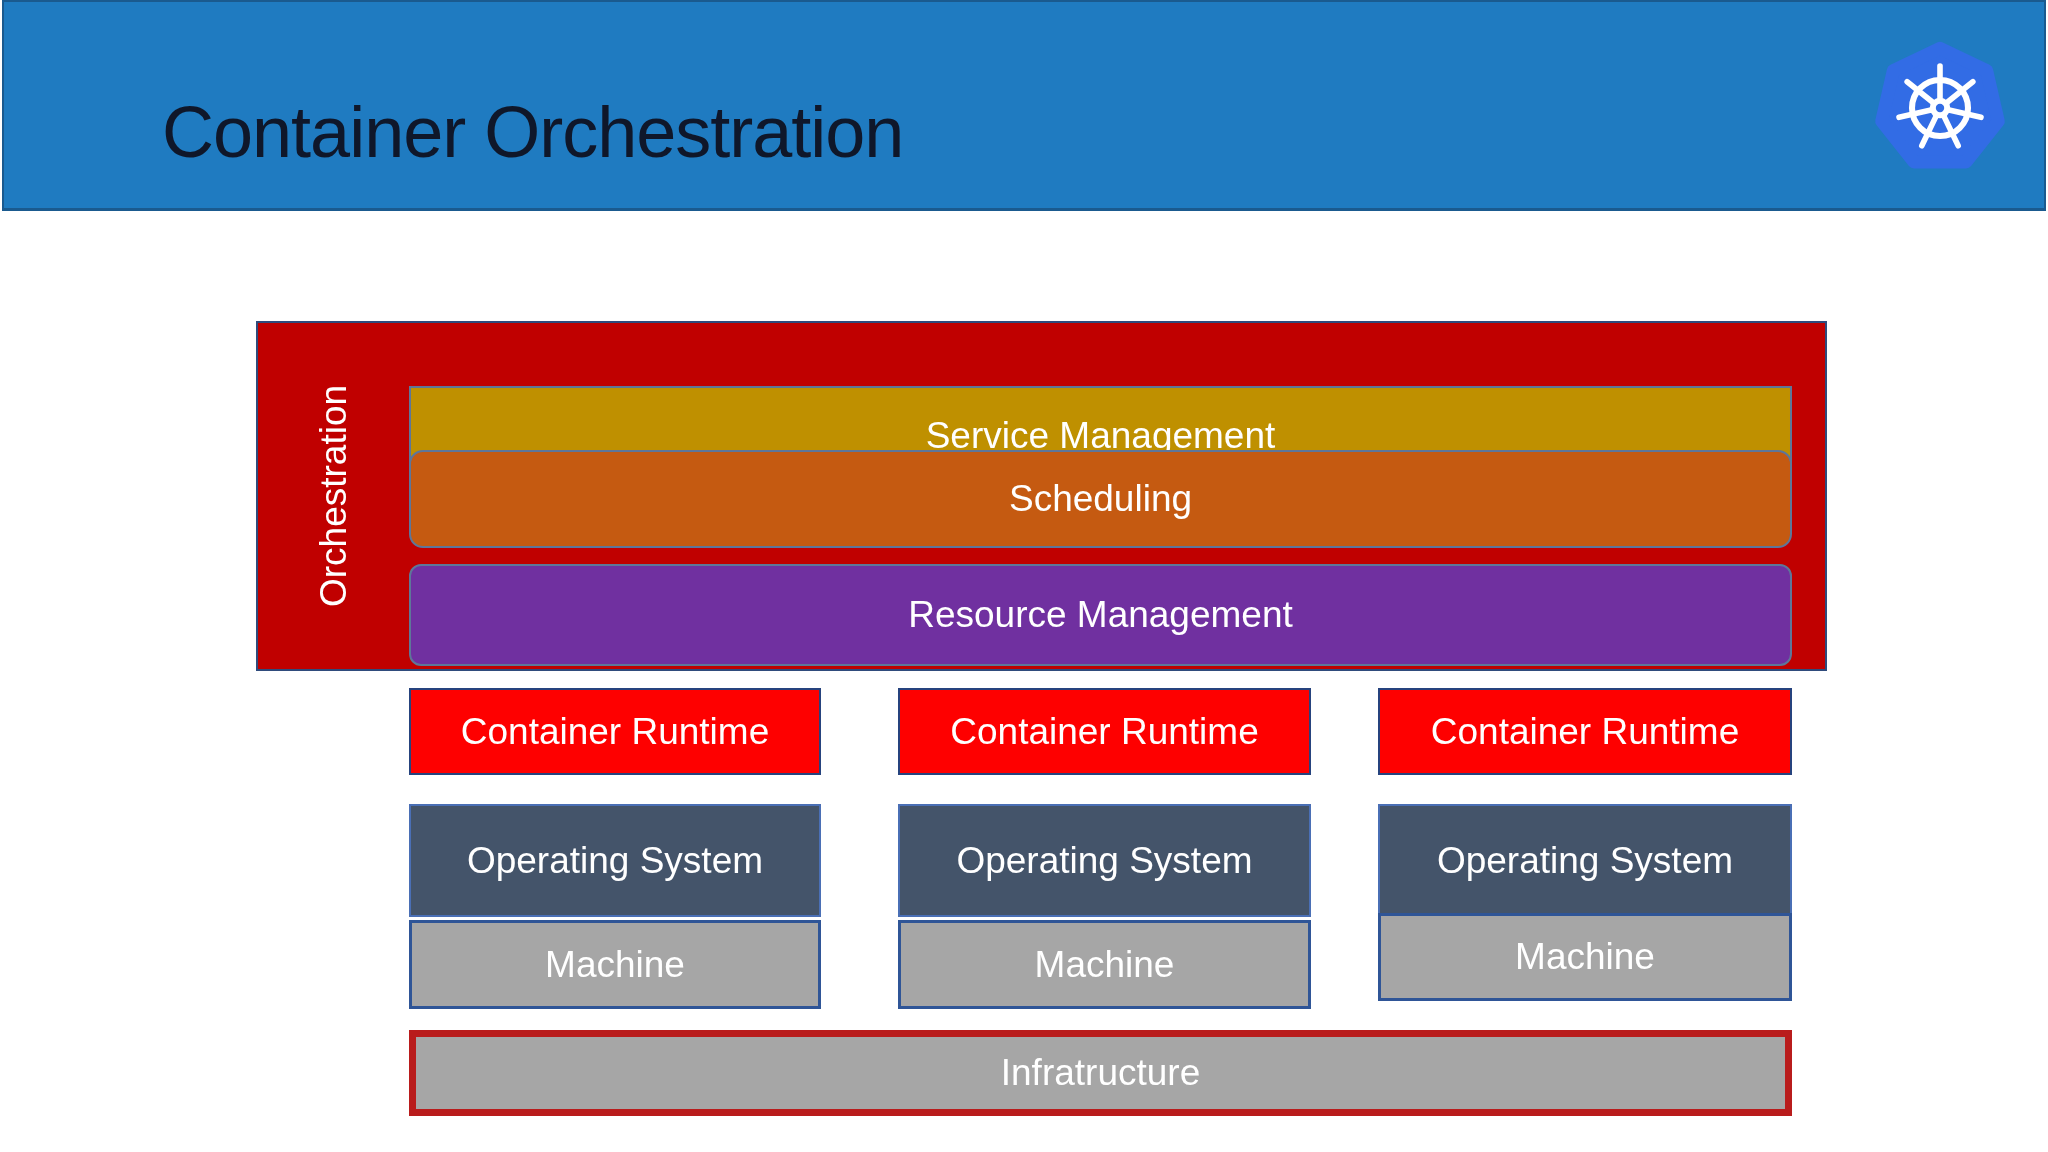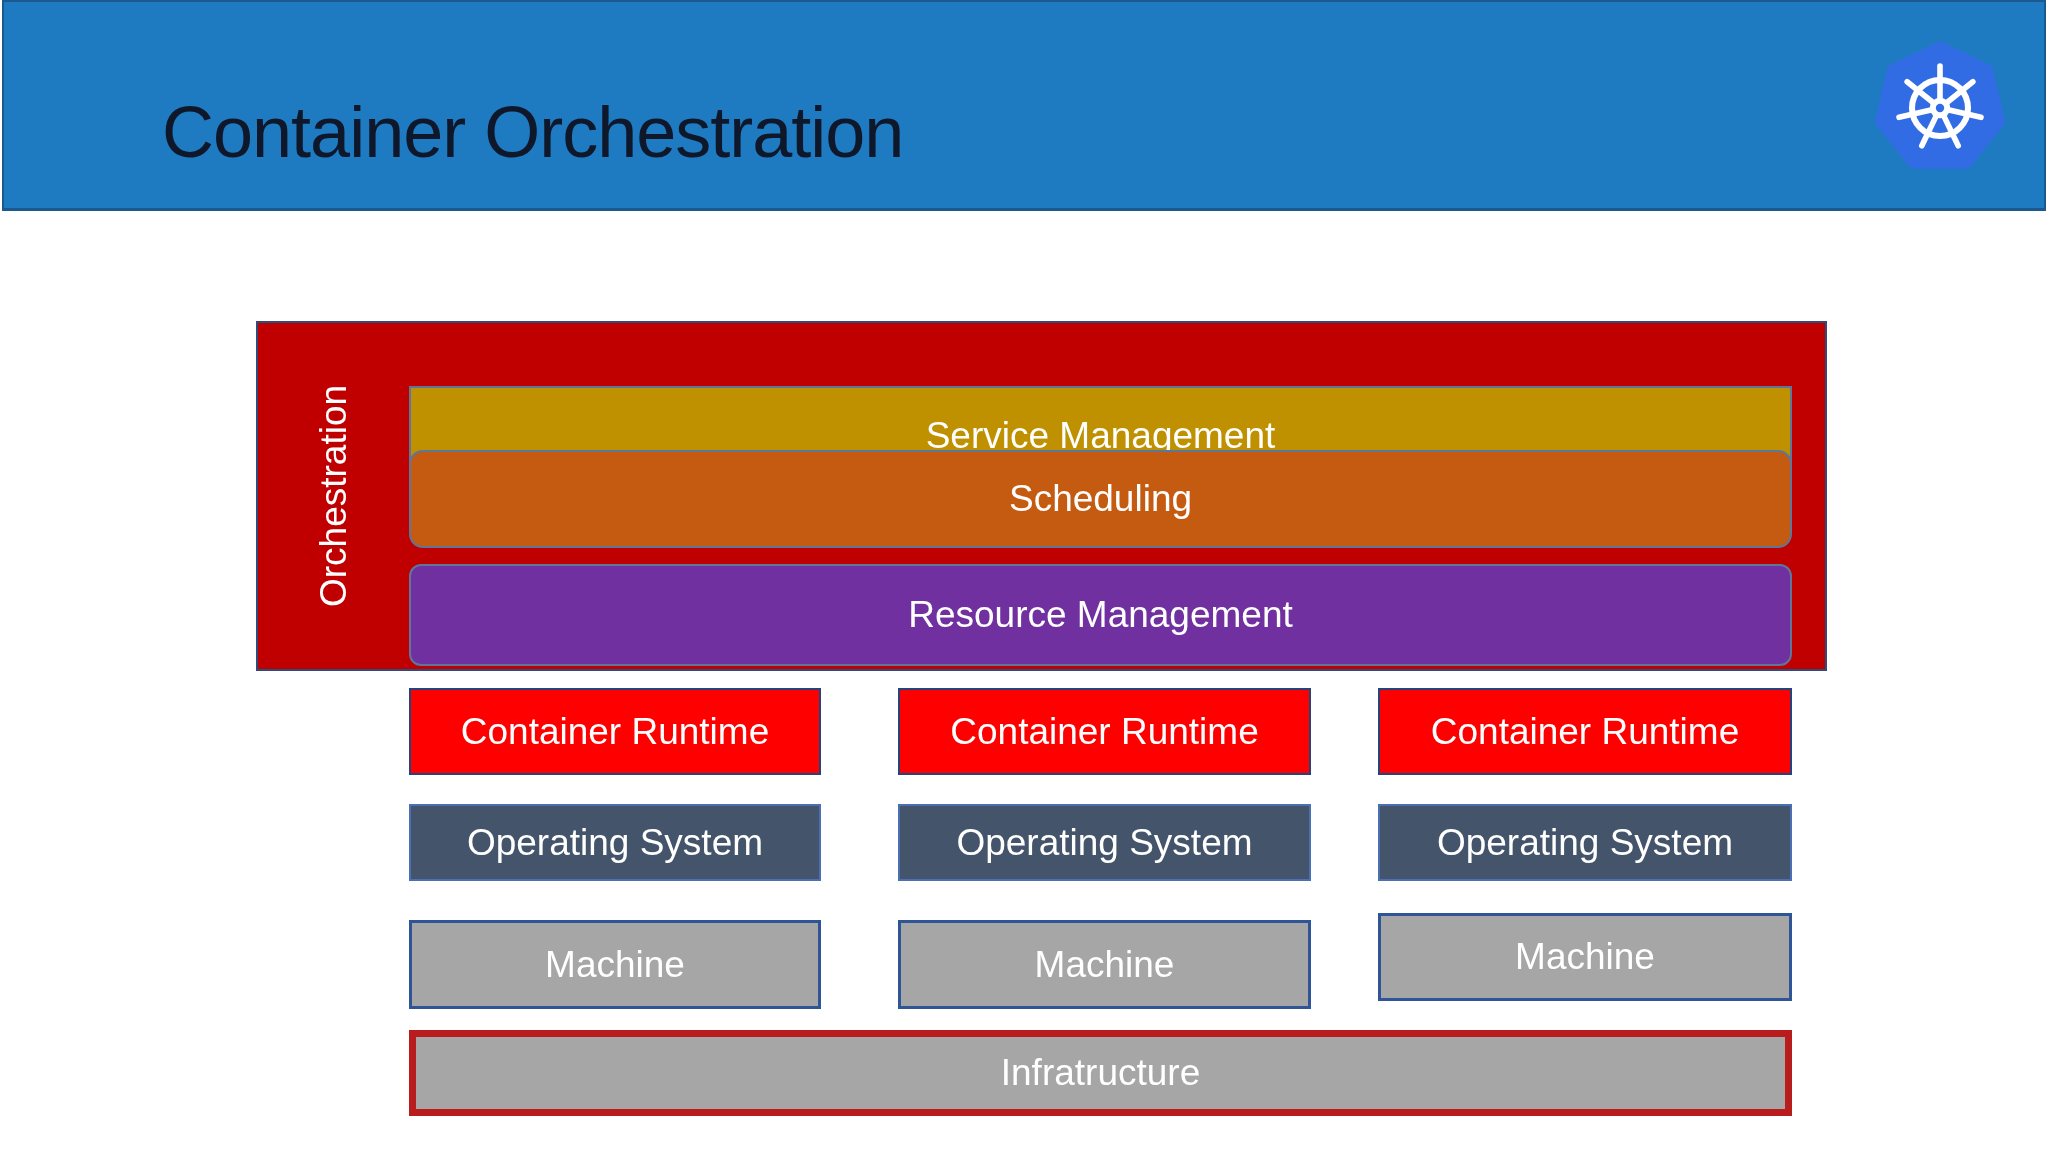--- a/index.html
+++ b/index.html
@@ -82,21 +82,21 @@
   }
   .layer-service  { top: 27px;  height: 99px; margin-top: 36px; }
   .layer-schedule { top: 127px; height: 98px; }
   .layer-resource { top: 241px; height: 102px; border-radius: 12px; }
 
   
   .c1 { left: 409px;  width: 412px; }
   .c2 { left: 898px;  width: 413px; }
   .c3 { left: 1378px; width: 414px; }
   .runtime { top: 688px; height: 87px; border: 2px solid #26437E; }
-  .os      { top: 804px; height: 77px; border: 2px solid #4A6FB5; text-align: right; }
+  .os      { top: 804px; height: 113px; border: 2px solid #4A6FB5; text-align: right; }
   .machine { top: 920px; height: 89px; border: 3px solid #2F5597; text-align: right; }
   .machine.c3 { top: 913px; height: 88px; }
 
   
   .infra {
     left: 409px; top: 1030px; width: 1383px; height: 86px;
     border: 7px solid #b91c1c;
   }
 </style>
 </head>

